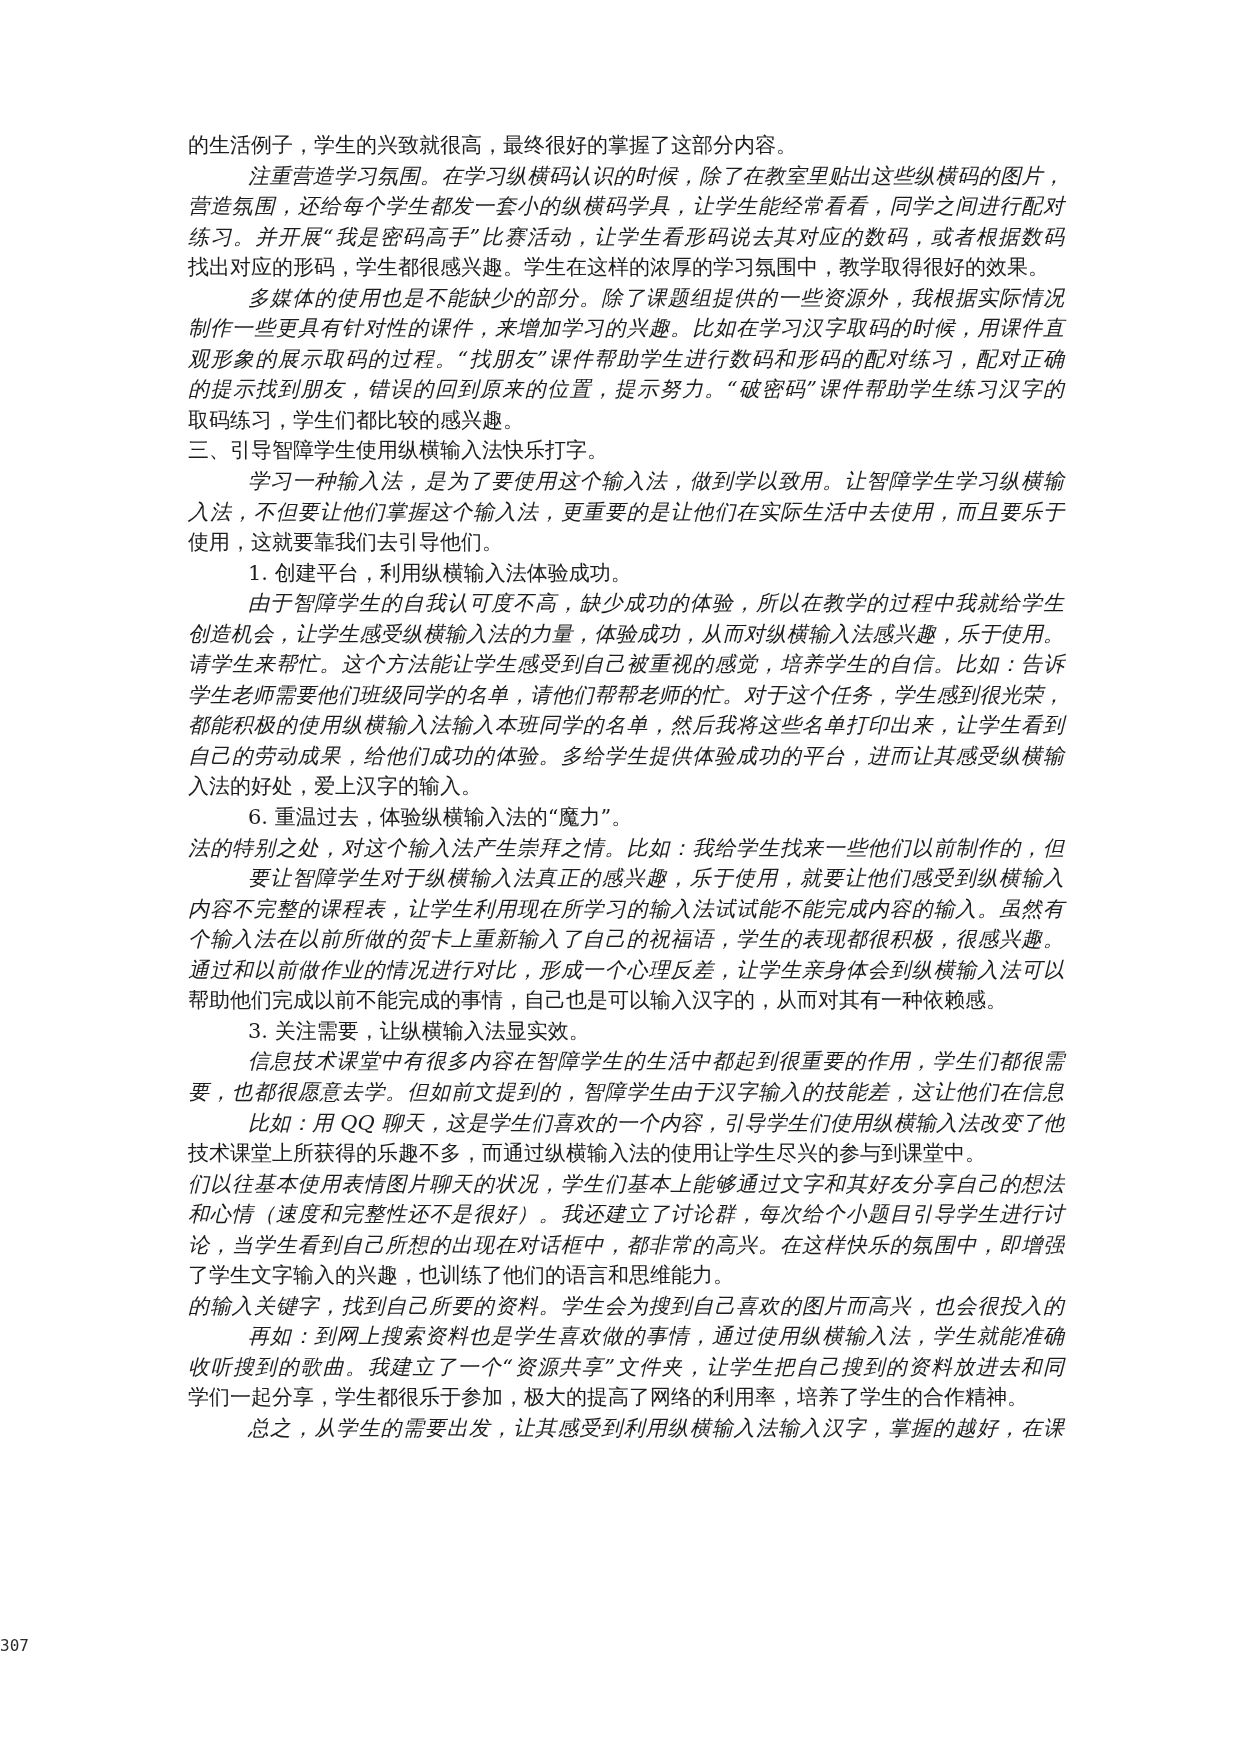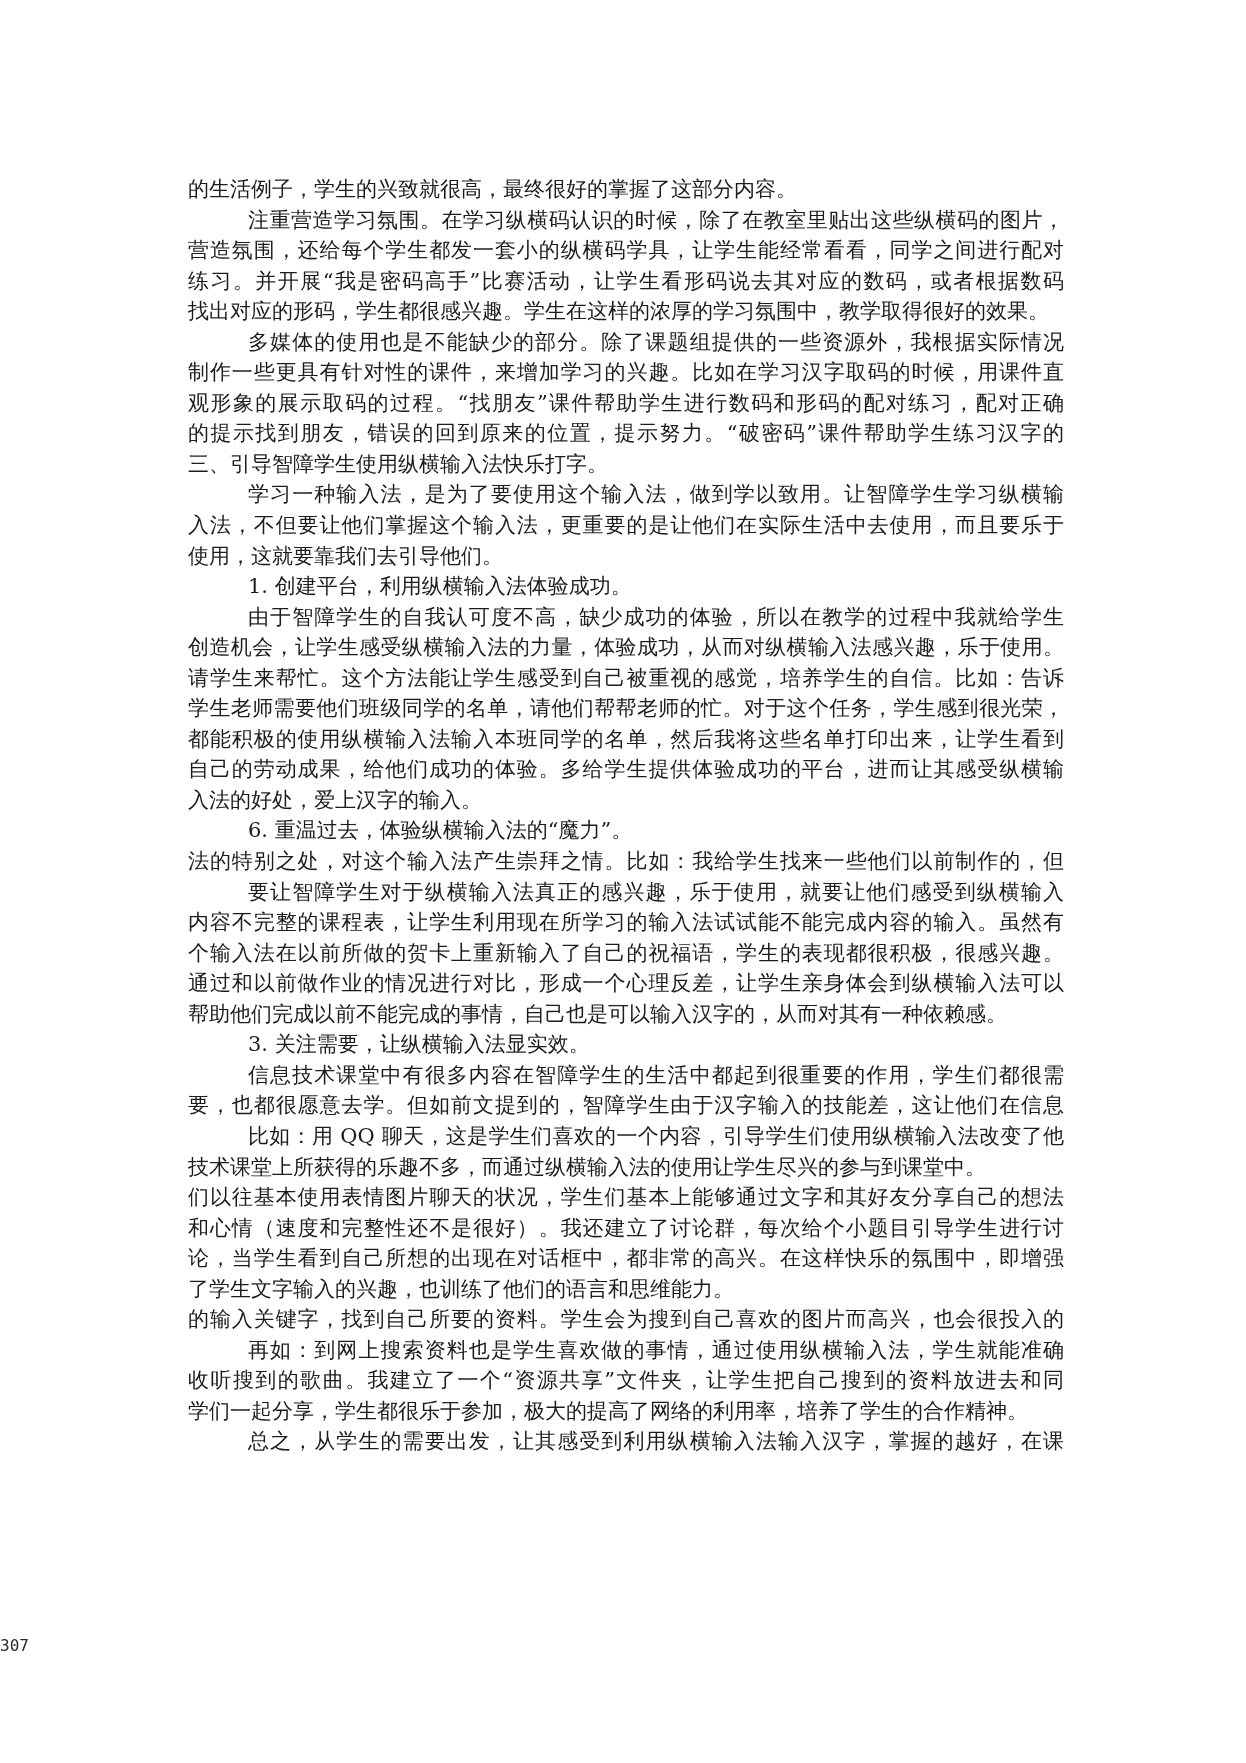--- a/index.html
+++ b/index.html
@@ -15,37 +15,37 @@
     background: #ffffff;
     overflow: hidden;
     font-family: "DejaVu Serif", "Liberation Serif", serif;
   }
   .text-block {
     position: absolute;
     left: 188px;
     top: 130px;
     width: 876px;
     color: #1c1c1c;
-    margin-top: 44px;
   }
   .line {
     font-size: 21px;
     line-height: 30.55px;
     min-height: 30.55px;
     letter-spacing: 0;
     text-align: left;
     white-space: normal;
   }
   .line.indent {
     text-indent: 60px;
   }
   .line.justify {
     text-align: justify;
     text-align-last: justify;
     text-justify: inter-character;
+    font-style: italic;
   }
   .page-number {
     position: absolute;
     left: 0;
     top: 1636px;
     width: 100%;
     text-align: left;
     font-family: "DejaVu Sans Mono", "Liberation Mono", monospace;
     font-size: 16px;
     color: #2b2b2b;
@@ -58,20 +58,21 @@
   <div class="text-block">
       <div class="line">的生活例子，学生的兴致就很高，最终很好的掌握了这部分内容。</div>
       <div class="line indent justify">注重营造学习氛围。在学习纵横码认识的时候，除了在教室里贴出这些纵横码的图片，</div>
       <div class="line justify">营造氛围，还给每个学生都发一套小的纵横码学具，让学生能经常看看，同学之间进行配对</div>
       <div class="line justify">练习。并开展“我是密码高手”比赛活动，让学生看形码说去其对应的数码，或者根据数码</div>
       <div class="line">找出对应的形码，学生都很感兴趣。学生在这样的浓厚的学习氛围中，教学取得很好的效果。</div>
       <div class="line indent justify">多媒体的使用也是不能缺少的部分。除了课题组提供的一些资源外，我根据实际情况</div>
       <div class="line justify">制作一些更具有针对性的课件，来增加学习的兴趣。比如在学习汉字取码的时候，用课件直</div>
       <div class="line justify">观形象的展示取码的过程。“找朋友”课件帮助学生进行数码和形码的配对练习，配对正确</div>
       <div class="line justify">的提示找到朋友，错误的回到原来的位置，提示努力。“破密码”课件帮助学生练习汉字的</div>
+      <div class="line">取码练习，学生们都比较的感兴趣。</div>
       <div class="line">三、引导智障学生使用纵横输入法快乐打字。</div>
       <div class="line indent justify">学习一种输入法，是为了要使用这个输入法，做到学以致用。让智障学生学习纵横输</div>
       <div class="line justify">入法，不但要让他们掌握这个输入法，更重要的是让他们在实际生活中去使用，而且要乐于</div>
       <div class="line">使用，这就要靠我们去引导他们。</div>
       <div class="line indent">1. 创建平台，利用纵横输入法体验成功。</div>
       <div class="line indent justify">由于智障学生的自我认可度不高，缺少成功的体验，所以在教学的过程中我就给学生</div>
       <div class="line justify">创造机会，让学生感受纵横输入法的力量，体验成功，从而对纵横输入法感兴趣，乐于使用。</div>
       <div class="line justify">请学生来帮忙。这个方法能让学生感受到自己被重视的感觉，培养学生的自信。比如：告诉</div>
       <div class="line justify">学生老师需要他们班级同学的名单，请他们帮帮老师的忙。对于这个任务，学生感到很光荣，</div>
       <div class="line justify">都能积极的使用纵横输入法输入本班同学的名单，然后我将这些名单打印出来，让学生看到</div>

